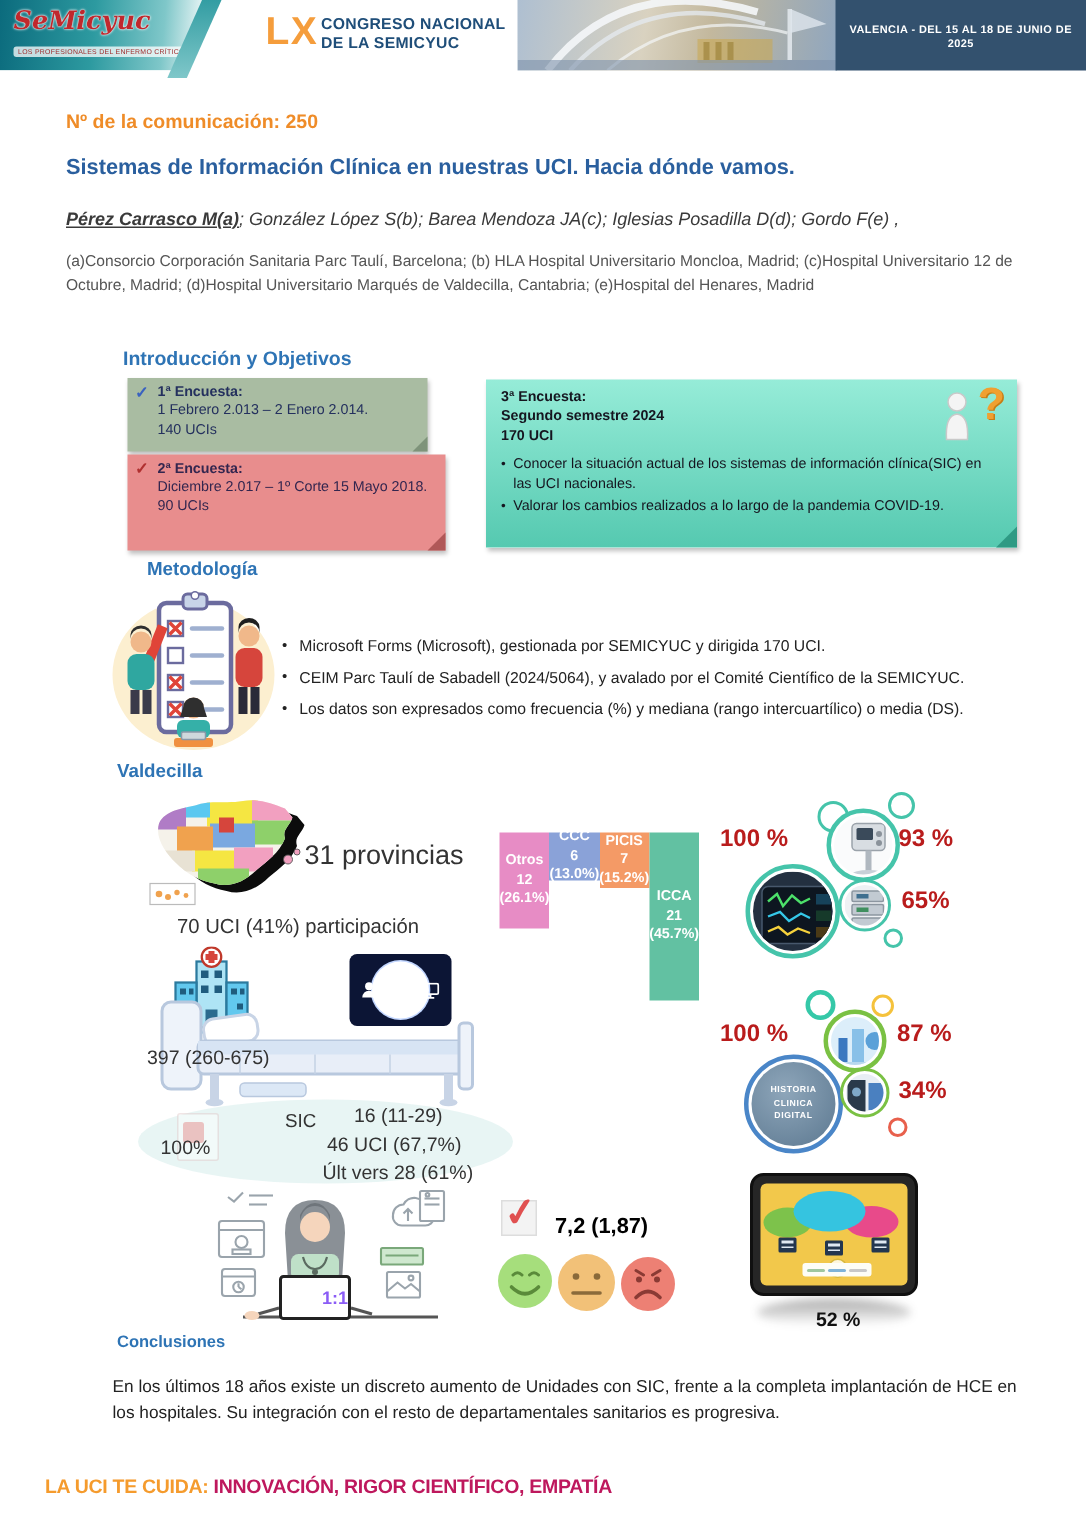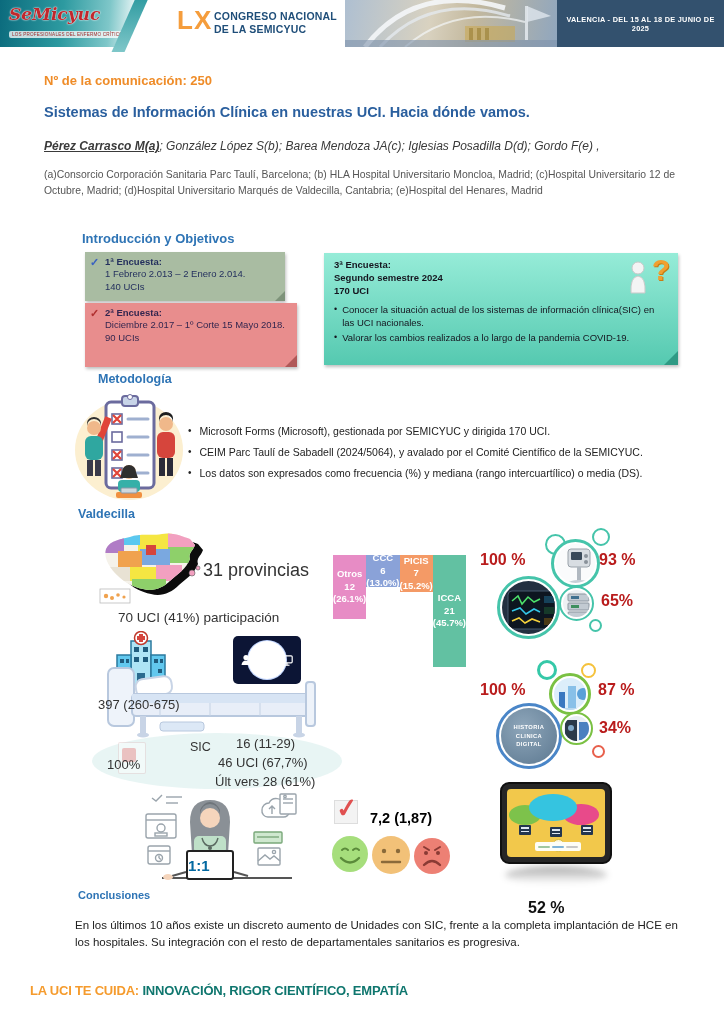--- a/index.html
+++ b/index.html
@@ -74,21 +74,21 @@
   .sic-label{left:190px;top:740px;font-size:12.5px;z-index:3;}
   .sic-pct{left:107px;top:757px;z-index:3;}
   .sic-uci{left:218px;top:755px;z-index:3;}
   .sic-vers{left:215px;top:774px;z-index:3;}
   .cloud-bg{left:92px;top:733px;width:250px;height:56px;background:rgba(110,195,185,.16);border-radius:50%;}
   .doc-ghost{width:26px;height:30px;background:rgba(255,255,255,.8);border:1px solid rgba(180,120,120,.35);border-radius:2px;}
   .uci-badge{left:233px;top:636px;width:68px;height:48px;background:#0c1535;border-radius:5px;display:flex;align-items:center;justify-content:center;gap:4px;}
   .uci-badge .ring{position:absolute;width:40px;height:40px;border:1px solid rgba(120,165,255,.45);border-radius:50%;}
   .uci-badge .lbl{color:#fff;font-weight:bold;font-size:12px;letter-spacing:.5px;z-index:1;}
   .laptop{left:186px;top:850px;width:44px;height:26px;background:#fff;border:2.5px solid #222;border-radius:3px;
-    display:flex;align-items:center;justify-content:flex-start;font-weight:bold;font-size:15px;color:#0369a1;z-index:3;}
+    display:flex;align-items:center;justify-content:flex-end;font-weight:bold;font-size:12px;color:#8b5cf6;z-index:3;}
 
   
   .sic-bar{left:333px;top:555px;width:100px;height:245px;display:flex;flex-direction:row;z-index:2;}
   .bar-seg{display:flex;flex-direction:column;align-items:center;justify-content:center;color:#fff;
     font-weight:bold;font-size:9.5px;line-height:1.3;text-align:center;}
 
   
   .pct{font-size:16px;font-weight:600;color:#b91c1c;}
   .ring{border-radius:50%;box-sizing:border-box;background:#fff;}
   .ring.teal{border:3px solid #45c4aa;}
@@ -104,32 +104,32 @@
   
   .tablet{left:500px;top:782px;width:112px;height:82px;background:#262626;border:2px solid #101010;border-radius:9px;box-sizing:border-box;z-index:2;}
   .tab-screen{position:absolute;inset:5px;background:#f2c84b;border-radius:4px;overflow:hidden;}
   .cloud{position:absolute;border-radius:50%;}
   .server{position:absolute;width:12px;height:10px;background:#23364f;border-radius:1px;}
   .server i{display:block;height:1.5px;background:#dfe8f2;margin:2px 2px 0 2px;}
   .tab-strip{position:absolute;left:28px;bottom:6px;width:46px;height:9px;background:#fdfdf6;border-radius:2px;display:flex;align-items:center;gap:2px;padding:0 3px;box-sizing:border-box;}
   .tab-strip i{display:block;height:2px;flex:1;background:#9fc79f;border-radius:1px;}
   .reflection{left:505px;top:866px;width:102px;height:18px;border-radius:50%;
     background:linear-gradient(180deg,rgba(40,40,40,.40),rgba(40,40,40,0));filter:blur(3px);}
-  .cloud-pct{left:528px;top:872px;font-size:16px;font-weight:bold;color:#111;margin-top:27px;}
+  .cloud-pct{left:544px;top:872px;font-size:13px;font-weight:bold;color:#111;}
 
   
   .chk-big{left:334px;top:800px;width:22px;height:22px;background:#f3f3f3;border:1px solid #ddd;z-index:1;}
   .chk-glyph{left:336px;top:793px;font-size:26px;font-weight:bold;color:#e05050;transform:rotate(-6deg);z-index:2;}
   .score{left:370px;top:810px;font-size:14.5px;font-weight:bold;color:#000;}
 
   
   .concl{left:75px;top:917px;width:612px;font-size:11.5px;color:#222;line-height:1.45;}
   .slogan{left:30px;top:983px;font-size:13px;font-weight:bold;letter-spacing:-.2px;}
   .slogan .lab{color:#f59b2d;}
-  .slogan .txt{color:#0f766e;}
+  .slogan .txt{color:#be185d;}
 </style>
 </head>
 <body>
 
 <div class="page">
 
   <div class="header">
     <div class="logo-block">
       <div class="logo-text">SeMicyuc</div>
       <div class="logo-tag">LOS PROFESIONALES DEL ENFERMO CRÍTICO</div>
@@ -558,20 +558,20 @@
           <i></i>
           <i style="background:#7fb3d8"></i>
           <i style="background:#c8c8c8"></i>
         </div>
     </div>
   </div>
   <div class="abs reflection"></div>
   <div class="abs cloud-pct">52 %</div>
 
   <div class="abs sect h-concl">Conclusiones</div>
-  <div class="abs concl">En los últimos 10 años existe un discreto aumento de Unidades con SIC, frente a la completa implantación de HCE en los hospitales. Su integración con el resto de departamentales sanitarios es progresiva.</div>
+  <div class="abs concl">En los últimos 18 años existe un discreto aumento de Unidades con SIC, frente a la completa implantación de HCE en los hospitales. Su integración con el resto de departamentales sanitarios es progresiva.</div>
 
   <div class="abs slogan">
     <span class="lab">LA UCI TE CUIDA:</span>
     <span class="txt">INNOVACIÓN, RIGOR CIENTÍFICO, EMPATÍA</span>
   </div>
 
 </div>
 
 </body></html>

